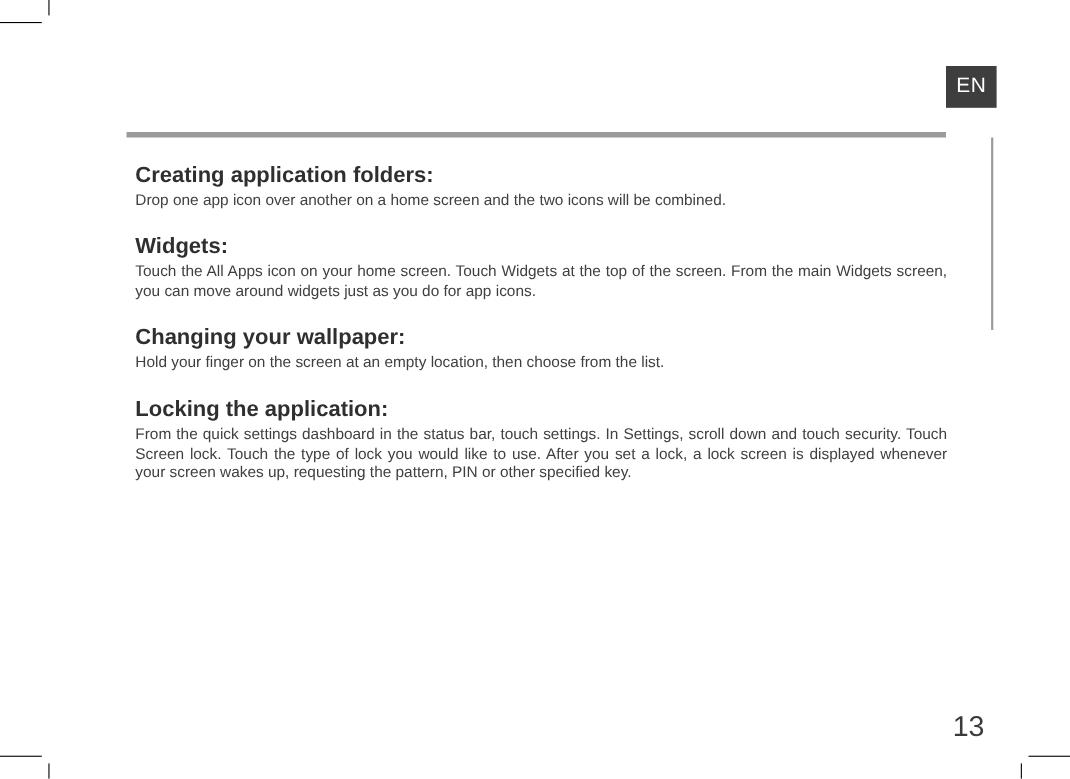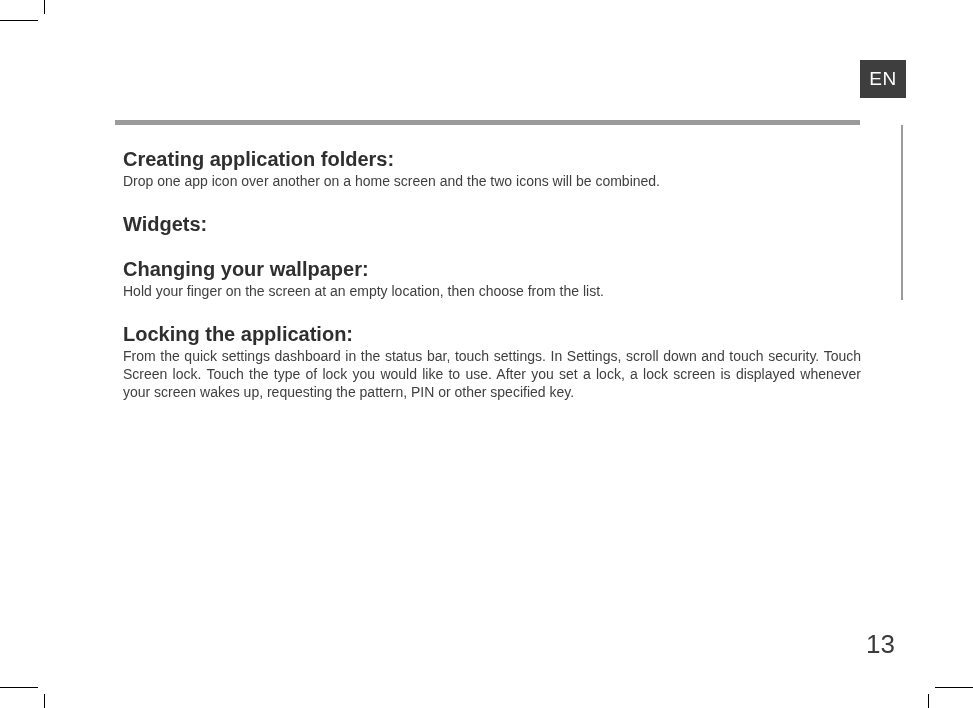--- a/index.html
+++ b/index.html
@@ -18,21 +18,21 @@
     
     .hbar { position: absolute; top: 120px; left: 115px; width: 745px; height: 5px; background: #9b9b9b; }
     
     .rrail { position: absolute; top: 125px; right: 70px; width: 2px; height: 175px; background: #9b9b9b; }
     
     .content { position: absolute; top: 148px; left: 123px; width: 738px; }
     .section { margin-bottom: 22px; }
     .heading { font-weight: 700; font-size: 20px; color: #2f2f2f; margin-bottom: 2px; }
     .body { font-size: 14px; line-height: 1.28; color: #3f3f3f; text-align: justify; }
     
-    .pagenum { position: absolute; bottom: 48px; right: 78px; font-size: 26px; color: #3b3b3b; }
+    .pagenum { position: absolute; bottom: 32px; right: 78px; font-size: 26px; color: #3b3b3b; }
   </style>
 </head>
 <body>
 
 <div class="page">
   <div class="crop tl-h"></div>
   <div class="crop tl-v"></div>
   <div class="crop bl-h"></div>
   <div class="crop bl-v"></div>
   <div class="crop br-h"></div>
@@ -42,20 +42,21 @@
   <div class="hbar"></div>
   <div class="rrail"></div>
 
   <div class="content">
     <div class="section">
       <div class="heading">Creating application folders:</div>
       <div class="body">Drop one app icon over another on a home screen and the two icons will be combi­ned.</div>
     </div>
     <div class="section">
       <div class="heading">Widgets:</div>
+      <div class="body">Touch the All Apps icon on your home screen. Touch Widgets at the top of the screen. From the main Widgets screen, you can move around widgets just as you do for app icons.</div>
     </div>
     <div class="section">
       <div class="heading">Changing your wallpaper:</div>
       <div class="body">Hold your finger on the screen at an empty location, then choose from the list.</div>
     </div>
     <div class="section">
       <div class="heading">Locking the application:</div>
       <div class="body">From the quick settings dashboard in the status bar, touch settings. In Settings, scroll down and touch security. Touch Screen lock. Touch the type of lock you would like to use. After you set a lock, a lock screen is displayed whenever your screen wakes up, requesting the pattern, PIN or other specified key.</div>
     </div>
   </div>

